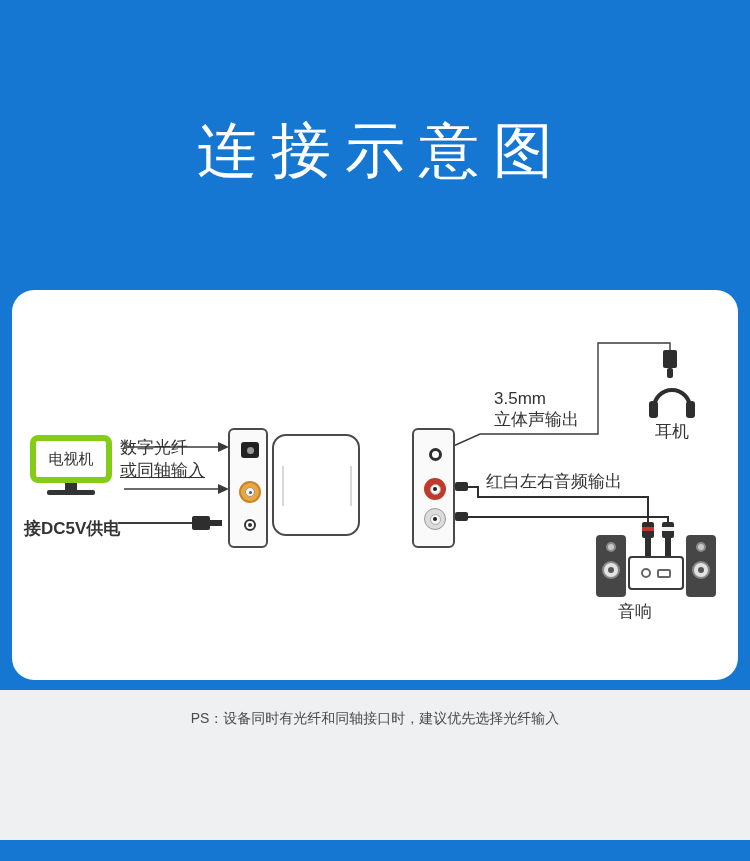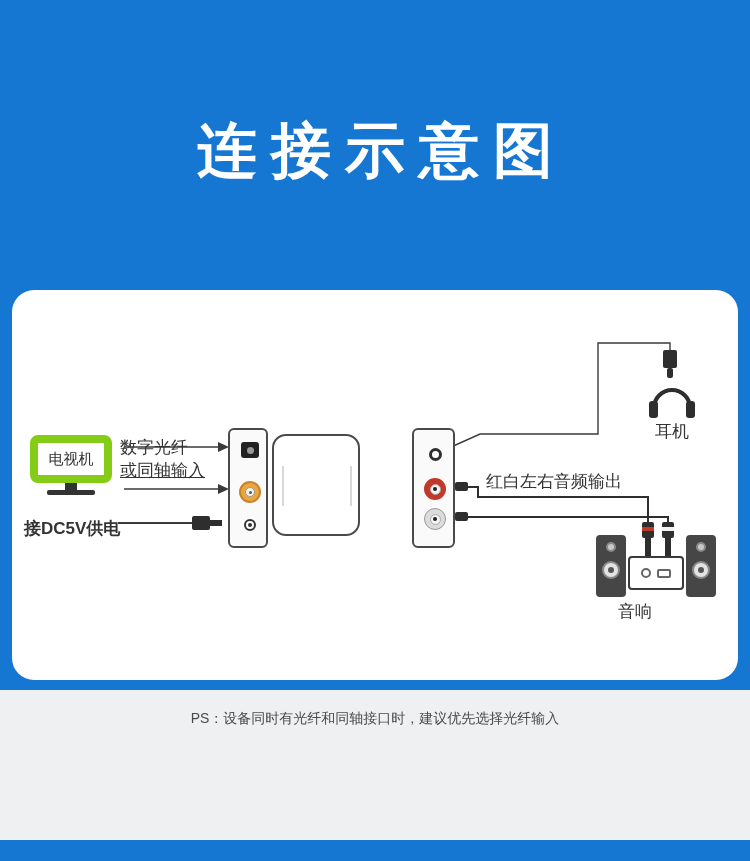--- a/index.html
+++ b/index.html
@@ -1,33 +1,33 @@
 <!DOCTYPE html>
 <html><head>
 <meta charset="utf-8">
 <style>
   html,body{margin:0;padding:0;}
   body{font-family:"Liberation Sans","DejaVu Sans",sans-serif;}
   .page{position:relative;width:750px;height:861px;margin:0 auto;background:#eef0f2;overflow:hidden;}
   .hero{position:absolute;left:0;top:0;width:750px;height:690px;background:#1577d2;}
   .hero h1{margin:0;padding-top:118px;padding-left:14px;text-align:center;color:#ffffff;
-           font-size:60px;font-weight:bold;letter-spacing:14px;line-height:1.1;}
+           font-size:60px;font-weight:normal;letter-spacing:14px;line-height:1.1;}
   .bottom-bar{position:absolute;left:0;top:840px;width:750px;height:21px;background:#1577d2;}
   .footer-note{position:absolute;left:0;top:710px;width:750px;text-align:center;
                color:#4a4a4a;font-size:14px;}
   .card{position:absolute;left:12px;top:290px;width:726px;height:390px;background:#ffffff;
         border-radius:22px;}
   .card *{box-sizing:border-box;}
   .wires{position:absolute;left:0;top:0;width:726px;height:390px;}
   .abs{position:absolute;}
   .lbl{position:absolute;font-size:17px;color:#333;white-space:nowrap;line-height:1.2;}
 
   
   .tv{left:18px;top:145px;width:82px;}
-  .tv-screen{width:82px;height:48px;border:8px solid #84cc16;border-radius:8px;
+  .tv-screen{width:82px;height:48px;border:6px solid #84cc16;border-radius:8px;
              display:flex;align-items:center;justify-content:center;font-size:15px;color:#333;}
   .tv-neck{width:12px;height:7px;background:#333;margin:0 auto;}
   .tv-base{width:48px;height:5px;background:#333;border-radius:2px;margin:0 auto;}
 
   
   .panel{position:absolute;width:40px;height:120px;background:#fafafa;border:2px solid #4a4a4a;border-radius:6px;}
   .panel-left{left:216px;top:138px;}
   .panel-right{left:400px;top:138px;width:43px;}
   .device-body{position:absolute;left:260px;top:144px;width:88px;height:102px;background:#fff;
                border:2px solid #4a4a4a;border-radius:14px;}
@@ -172,20 +172,24 @@
             <div class="rca-hole"></div>
           </div>
       </div>
       <div class="rca rca-white">
         <div class="rca-mid">
             <div class="rca-hole"></div>
           </div>
       </div>
     </div>
 
+    <div class="lbl lbl-stereo">
+      <div>3.5mm</div>
+      <div>立体声输出</div>
+    </div>
     <div class="lbl lbl-rca">红白左右音频输出</div>
     <div class="lbl lbl-headphone">耳机</div>
 
     <div class="speaker spk-left">
       <div class="tweeter"></div>
       <div class="woofer">
           <div class="woofer-dot"></div>
         </div>
     </div>
     <div class="amp">

